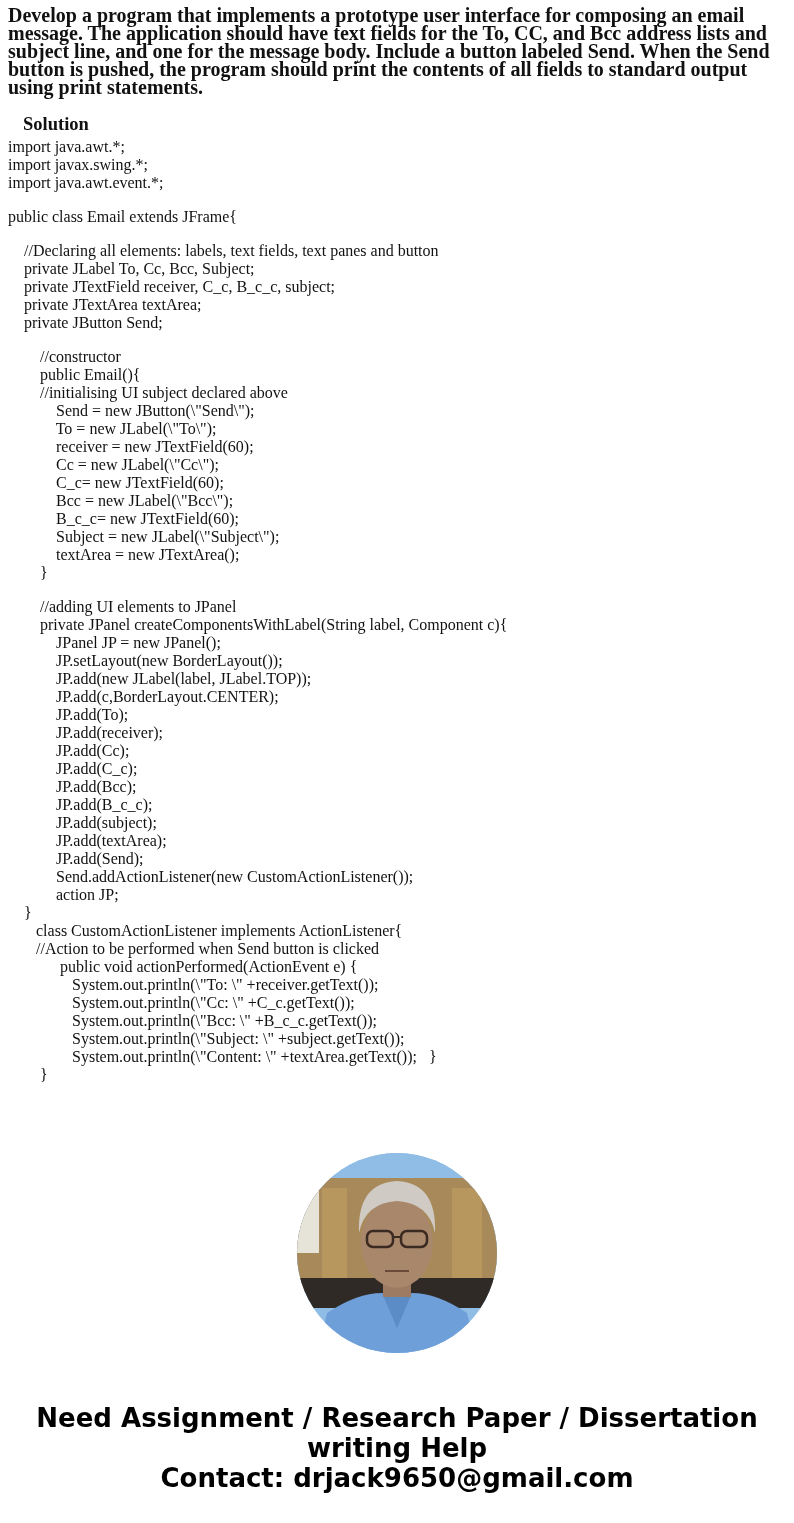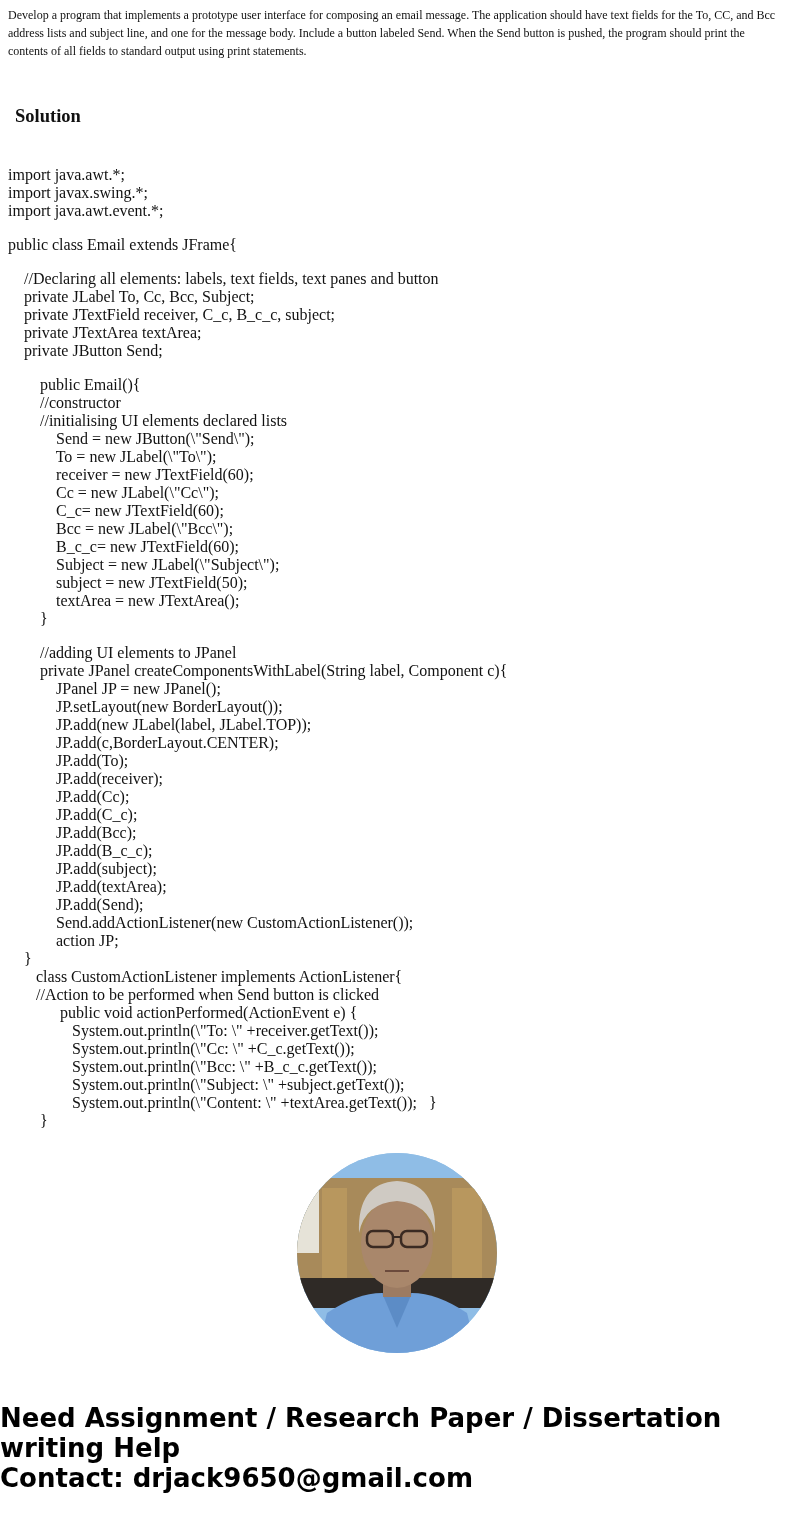--- a/index.html
+++ b/index.html
@@ -9,62 +9,63 @@
       position: relative;
       overflow: hidden;
       font-family: "Liberation Serif", "DejaVu Serif", serif;
       color: #111111;
     }
     .question {
       position: absolute;
       left: 8px;
       top: 6px;
       width: 775px;
-      font-size: 12px;
+      font-size: 20px;
       line-height: 18px;
       margin: 0;
+      font-weight: bold;
     }
     .solution-title {
       position: absolute;
       left: 8px;
       top: 98px;
-      margin: 7px;
+      margin: 15px;
       font-size: 18.5px;
       font-weight: bold;
       line-height: 22px;
     }
     .code {
       position: absolute;
       left: 8px;
       top: 138px;
       width: 780px;
       height: 985px;
       overflow: hidden;
       font-size: 16px;
       line-height: 18px;
-      margin-top: 28px;
     }
     .code-line { white-space: pre; height: 18px; }
     .code-line.blank { height: 16px; }
     .avatar {
       position: absolute;
       left: 297px;
       top: 1153px;
       width: 200px;
       height: 200px;
       border-radius: 50%;
       overflow: hidden;
       background: #8fbde6;
     }
     .avatar svg { display: block; }
     .banner {
       position: absolute;
       left: 0;
       top: 1403px;
       width: 794px;
+      text-align: center;
       font-family: "DejaVu Sans", sans-serif;
       font-weight: bold;
       font-size: 26px;
       line-height: 30px;
       color: #000000;
     }
     .banner div { white-space: nowrap; }
   </style>
 </head>
 <body>
@@ -79,32 +80,31 @@
     <div class="code-line">import java.awt.event.*;</div>
     <div class="code-line blank"></div>
     <div class="code-line">public class Email extends JFrame{</div>
     <div class="code-line blank"></div>
     <div class="code-line">    //Declaring all elements: labels, text fields, text panes and button</div>
     <div class="code-line">    private JLabel To, Cc, Bcc, Subject;</div>
     <div class="code-line">    private JTextField receiver, C_c, B_c_c, subject;</div>
     <div class="code-line">    private JTextArea textArea;</div>
     <div class="code-line">    private JButton Send;</div>
     <div class="code-line blank"></div>
+    <div class="code-line">        //constructor</div>
     <div class="code-line">        public Email(){</div>
-    <div class="code-line">        //constructor</div>
-    <div class="code-line">        //initialising UI elements declared lists</div>
+    <div class="code-line">        //initialising UI subject declared above</div>
     <div class="code-line">            Send = new JButton(\"Send\");</div>
     <div class="code-line">            To = new JLabel(\"To\");</div>
     <div class="code-line">            receiver = new JTextField(60);</div>
     <div class="code-line">            Cc = new JLabel(\"Cc\");</div>
     <div class="code-line">            C_c= new JTextField(60);</div>
     <div class="code-line">            Bcc = new JLabel(\"Bcc\");</div>
     <div class="code-line">            B_c_c= new JTextField(60);</div>
     <div class="code-line">            Subject = new JLabel(\"Subject\");</div>
-    <div class="code-line">            subject = new JTextField(50);</div>
     <div class="code-line">            textArea = new JTextArea();</div>
     <div class="code-line">        }</div>
     <div class="code-line blank"></div>
     <div class="code-line">        //adding UI elements to JPanel</div>
     <div class="code-line">        private JPanel createComponentsWithLabel(String label, Component c){</div>
     <div class="code-line">            JPanel JP = new JPanel();</div>
     <div class="code-line">            JP.setLayout(new BorderLayout());</div>
     <div class="code-line">            JP.add(new JLabel(label, JLabel.TOP));</div>
     <div class="code-line">            JP.add(c,BorderLayout.CENTER);</div>
     <div class="code-line">            JP.add(To);</div>

